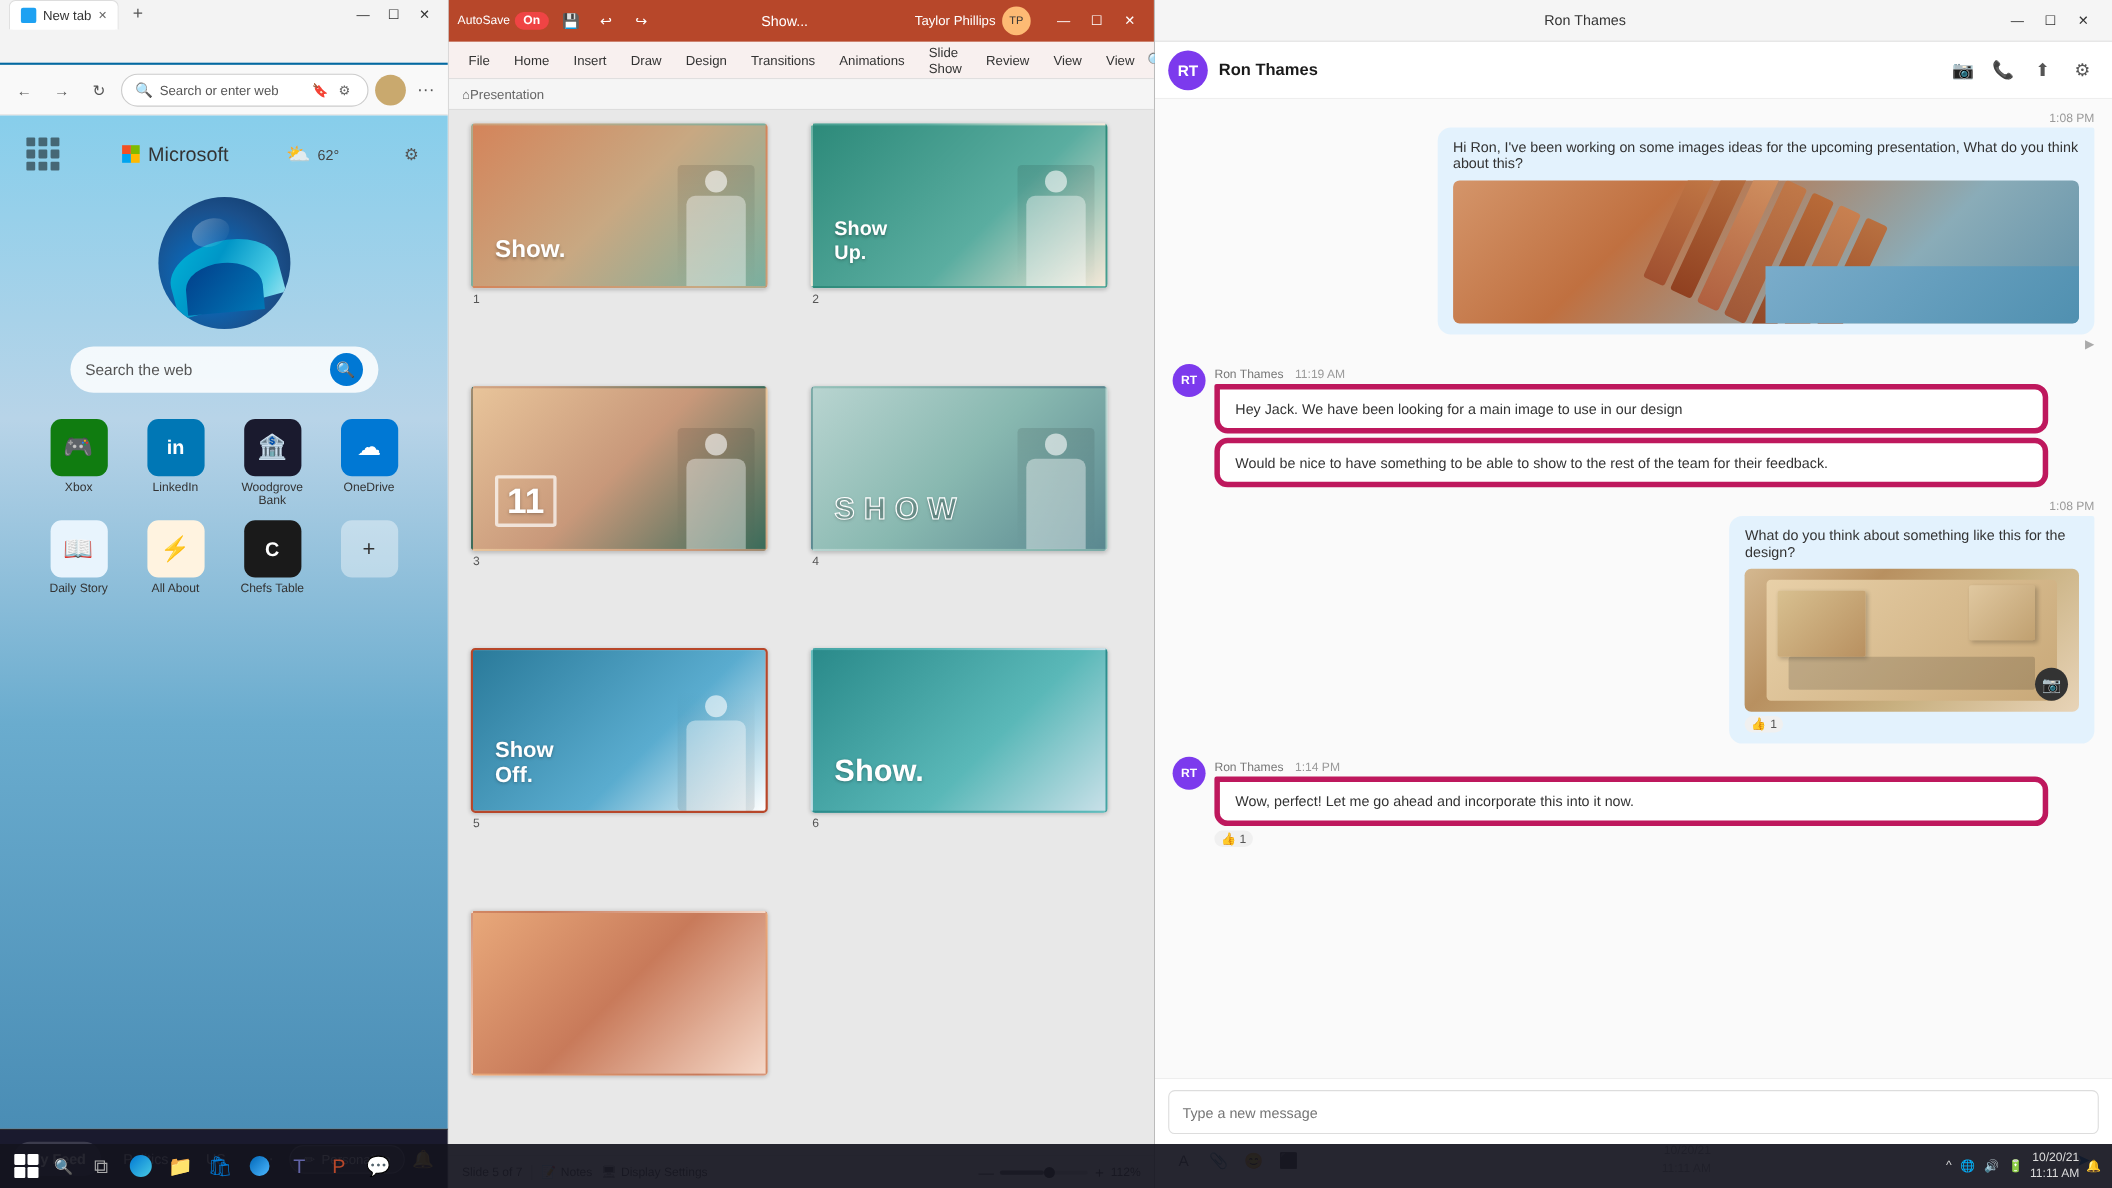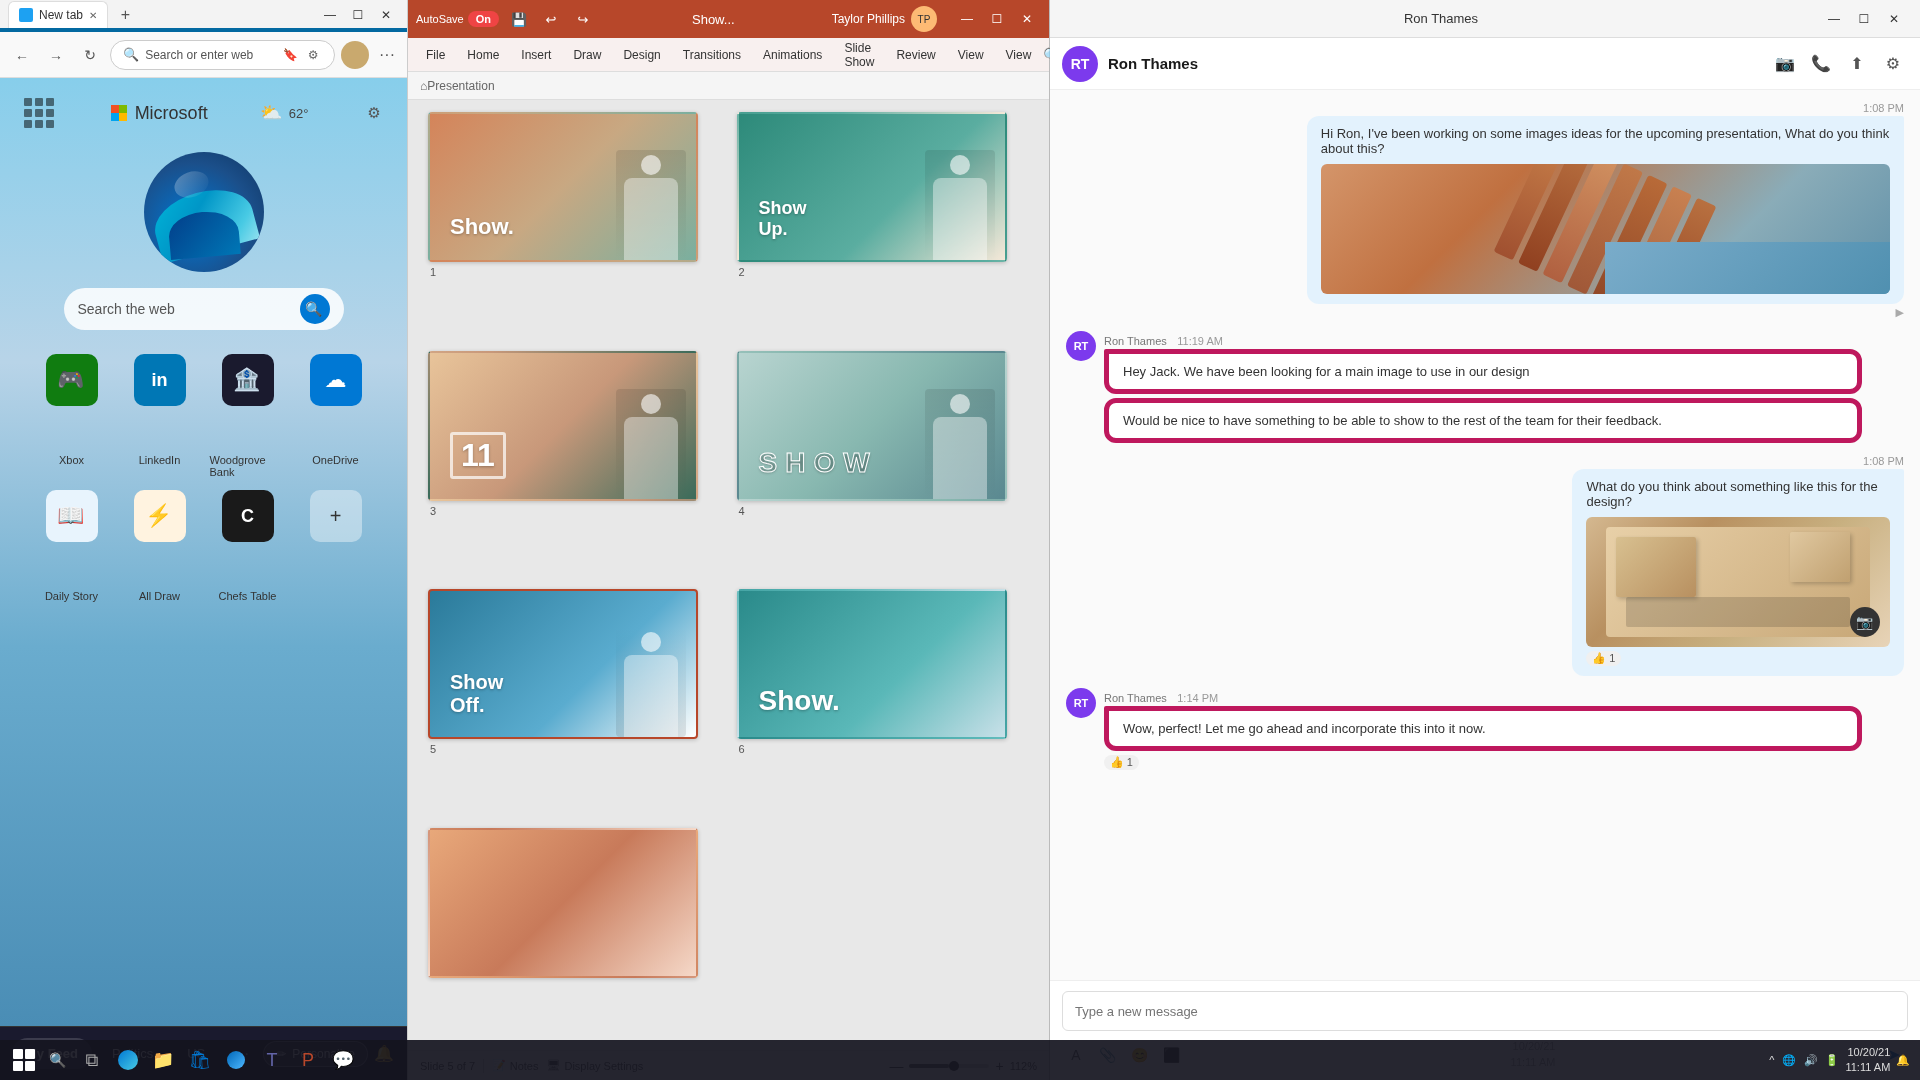--- a/index.html
+++ b/index.html
@@ -5,22 +5,22 @@
     * { margin: 0; padding: 0; box-sizing: border-box; }
     body { width: 1920px; height: 1080px; overflow: hidden; font-family: 'Segoe UI', Arial, sans-serif; background: #000; position: relative; }
 
     
     #browser-panel {
       position: absolute; left: 0; top: 0; width: 408px; height: 1080px;
       background: #fff; display: flex; flex-direction: column;
       border-right: 1px solid #ccc;
     }
     #browser-titlebar {
-      height: 32px; background: #f3f3f3; display: flex; align-items: flex-end;
-      padding: 0 8px; gap: 4px; border-bottom: 4px solid #0369a1;
+      height: 59px; background: #f3f3f3; display: flex; align-items: flex-start;
+      padding: 0 8px; gap: 4px; border-bottom: 2px solid #0369a1;
     }
     .tab-item {
       display: flex; align-items: center; gap: 6px;
       background: #fff; border-radius: 6px 6px 0 0;
       padding: 6px 10px; font-size: 12px; color: #333;
       border: 1px solid #ddd; border-bottom: none; cursor: pointer;
     }
     .tab-favicon { width: 14px; height: 14px; background: #1da1f2; border-radius: 2px; }
     .tab-close { font-size: 10px; color: #666; cursor: pointer; }
     .tab-add { width: 26px; height: 26px; display: flex; align-items: center; justify-content: center; font-size: 16px; color: #555; cursor: pointer; background: none; border: none; }
@@ -86,21 +86,21 @@
     .app-item { display: flex; flex-direction: column; align-items: center; gap: 4px; cursor: pointer; }
     .app-icon { width: 52px; height: 52px; border-radius: 10px; display: flex; align-items: center; justify-content: center; font-size: 22px; }
     .app-icon.xbox { background: #107c10; color: #fff; }
     .app-icon.linkedin { background: #0077b5; color: #fff; font-size: 18px; font-weight: bold; }
     .app-icon.woodgrove { background: #1a1a2e; color: #00b4d8; }
     .app-icon.onedrive { background: #0078d4; color: #fff; }
     .app-icon.dailystory { background: #e8f4fd; color: #0078d4; }
     .app-icon.allabout { background: #fff3e0; color: #ff6d00; }
     .app-icon.chefs { background: #1a1a1a; color: #fff; font-weight: bold; font-size: 18px; }
     .app-icon.addmore { background: rgba(255,255,255,0.4); color: #333; font-size: 20px; }
-    .app-label { font-size: 11px; color: #333; font-weight: 500; margin-top: 44px; }
+    .app-label { font-size: 11px; color: #333; text-align: center; font-weight: 500; }
 
     #browser-footer {
       height: 54px; background: #1a1a2e; display: flex; align-items: center;
       padding: 0 12px; gap: 6px; border-top: 1px solid #333;
     }
     .footer-tab { padding: 8px 14px; border-radius: 20px; font-size: 13px; color: #ddd; cursor: pointer; white-space: nowrap; }
     .footer-tab.active { background: rgba(255,255,255,0.15); color: #fff; font-weight: 600; }
     .footer-more { font-size: 16px; color: #aaa; cursor: pointer; padding: 4px 8px; }
     .personalize-btn {
       margin-left: auto; display: flex; align-items: center; gap: 6px;
@@ -353,21 +353,21 @@
       <div class="app-item">
         <div class="app-icon onedrive">☁</div>
         <span class="app-label">OneDrive</span>
       </div>
       <div class="app-item">
         <div class="app-icon dailystory">📖</div>
         <span class="app-label">Daily Story</span>
       </div>
       <div class="app-item">
         <div class="app-icon allabout">⚡</div>
-        <span class="app-label">All Draw</span>
+        <span class="app-label">All About</span>
       </div>
       <div class="app-item">
         <div class="app-icon chefs">C</div>
         <span class="app-label">Chefs Table</span>
       </div>
       <div class="app-item">
         <div class="app-icon addmore">+</div>
         <span class="app-label"></span>
       </div>
     </div>

